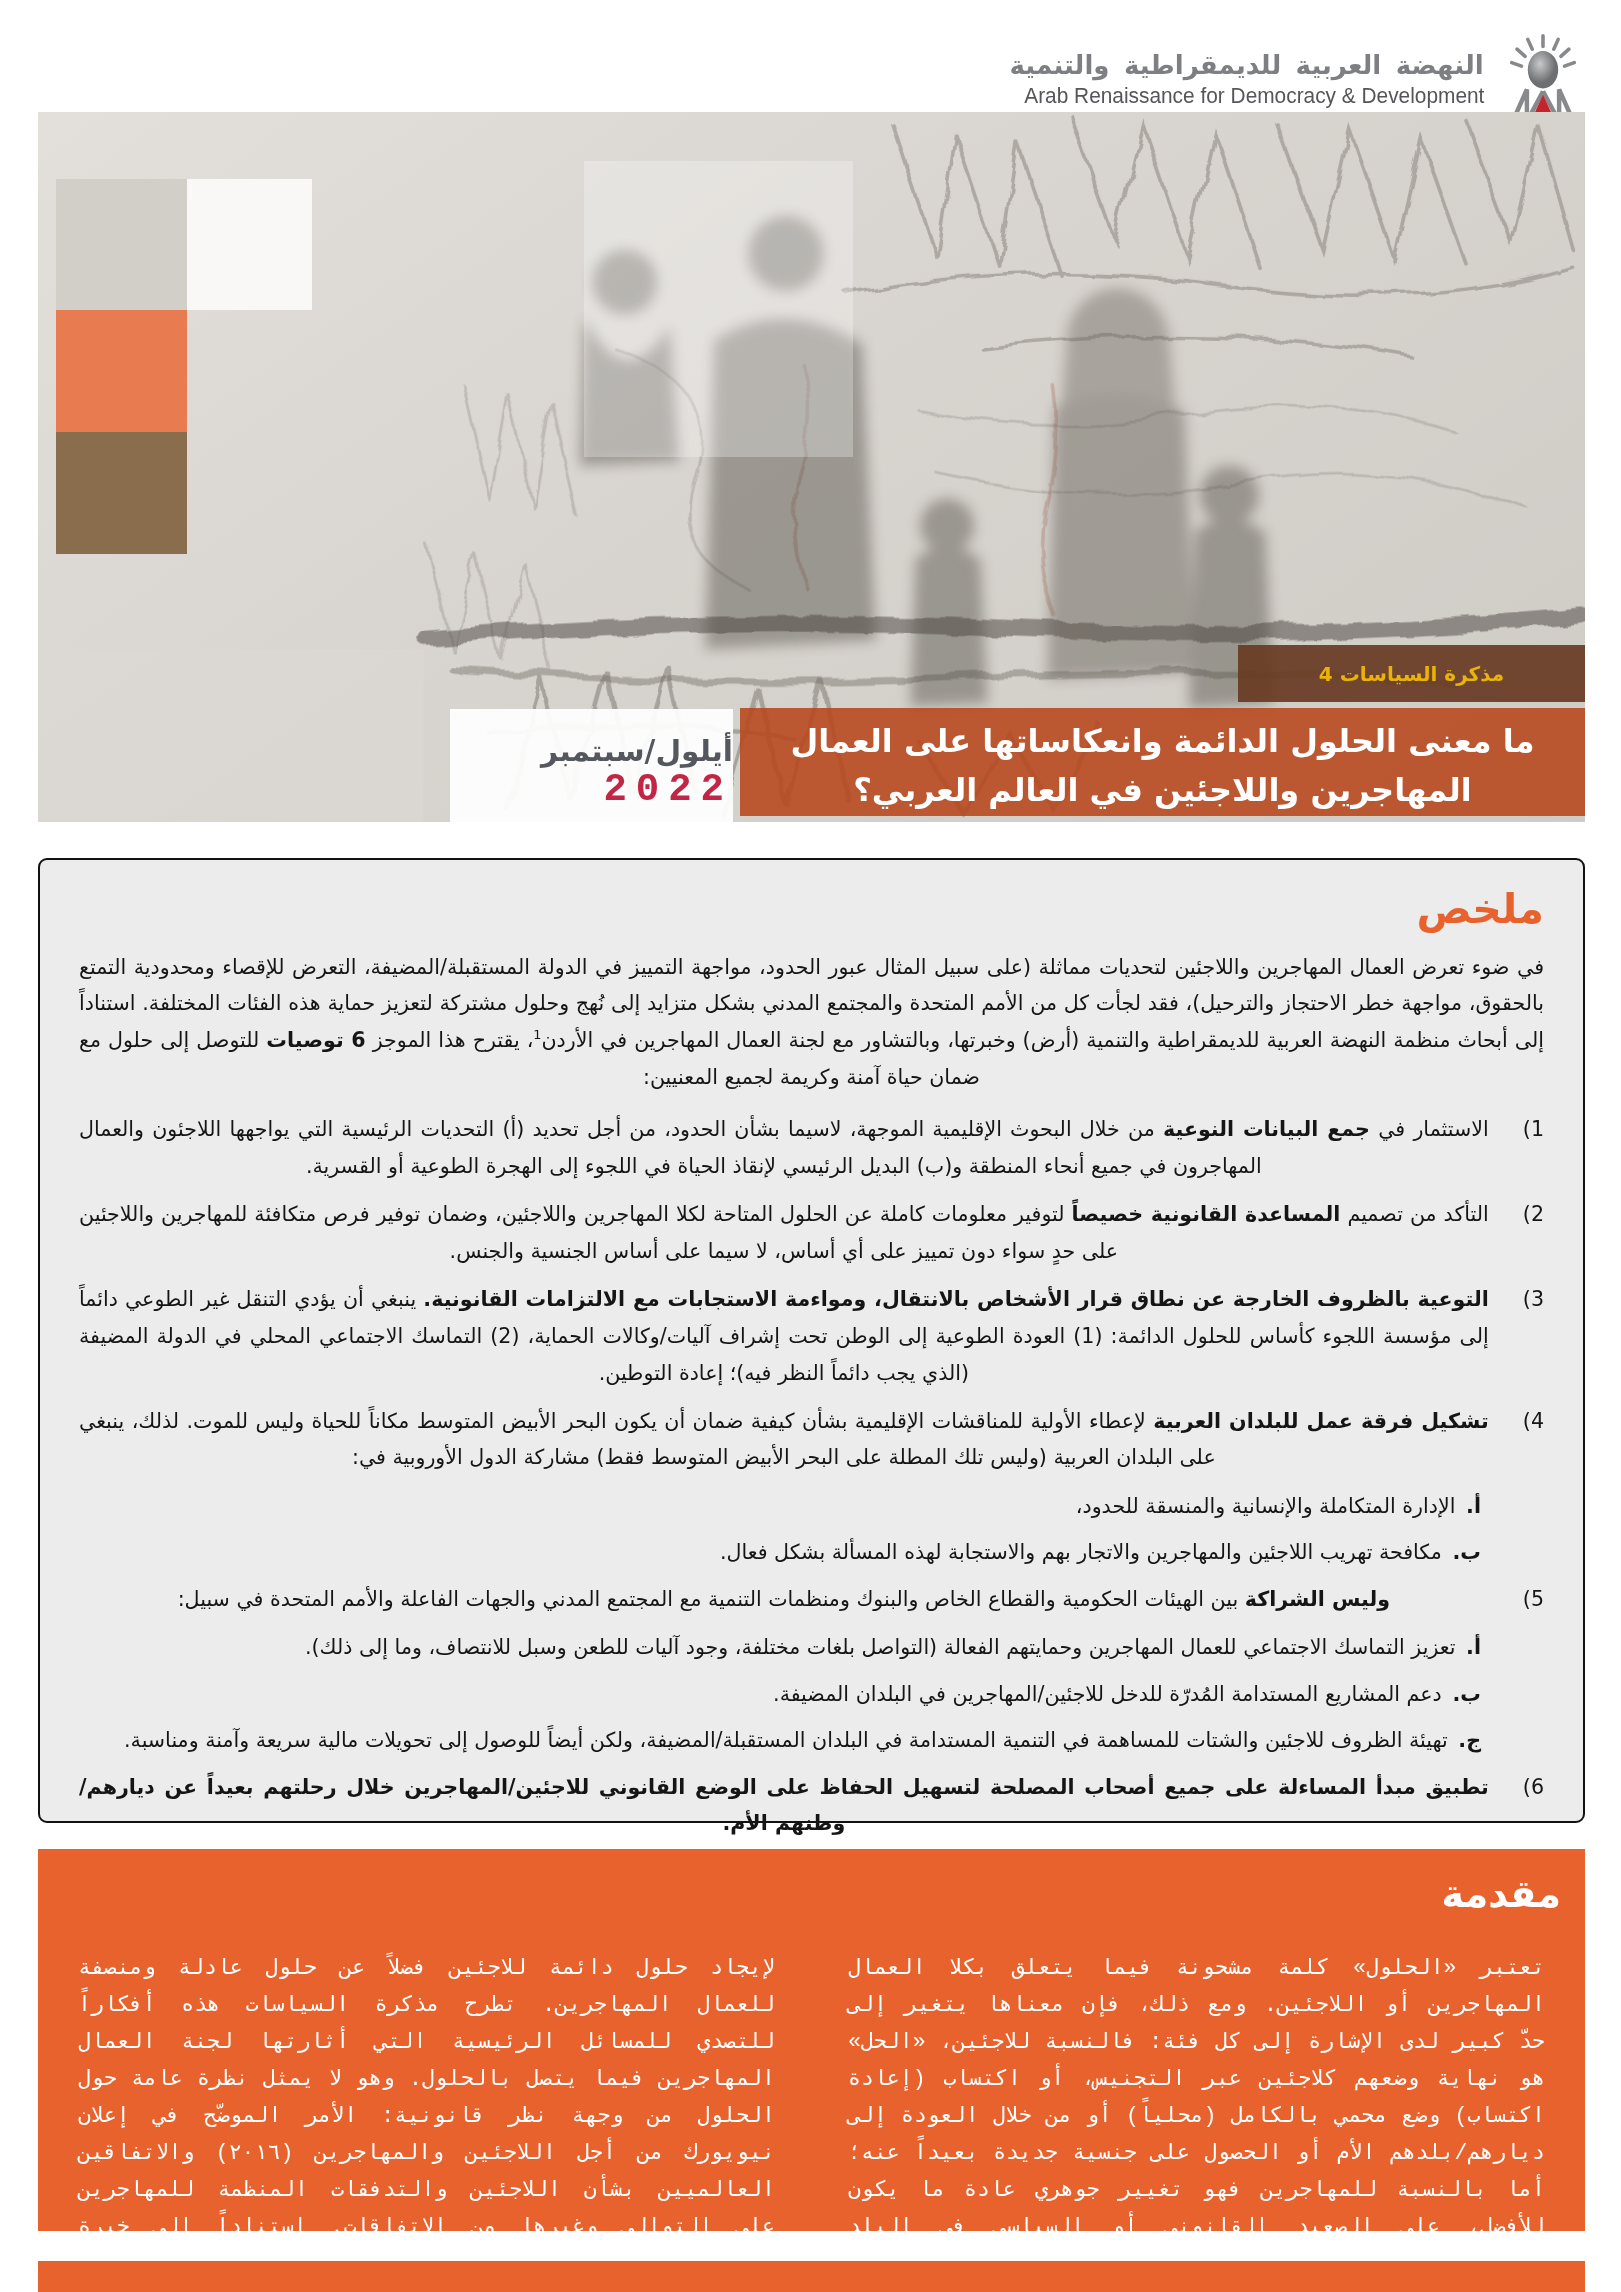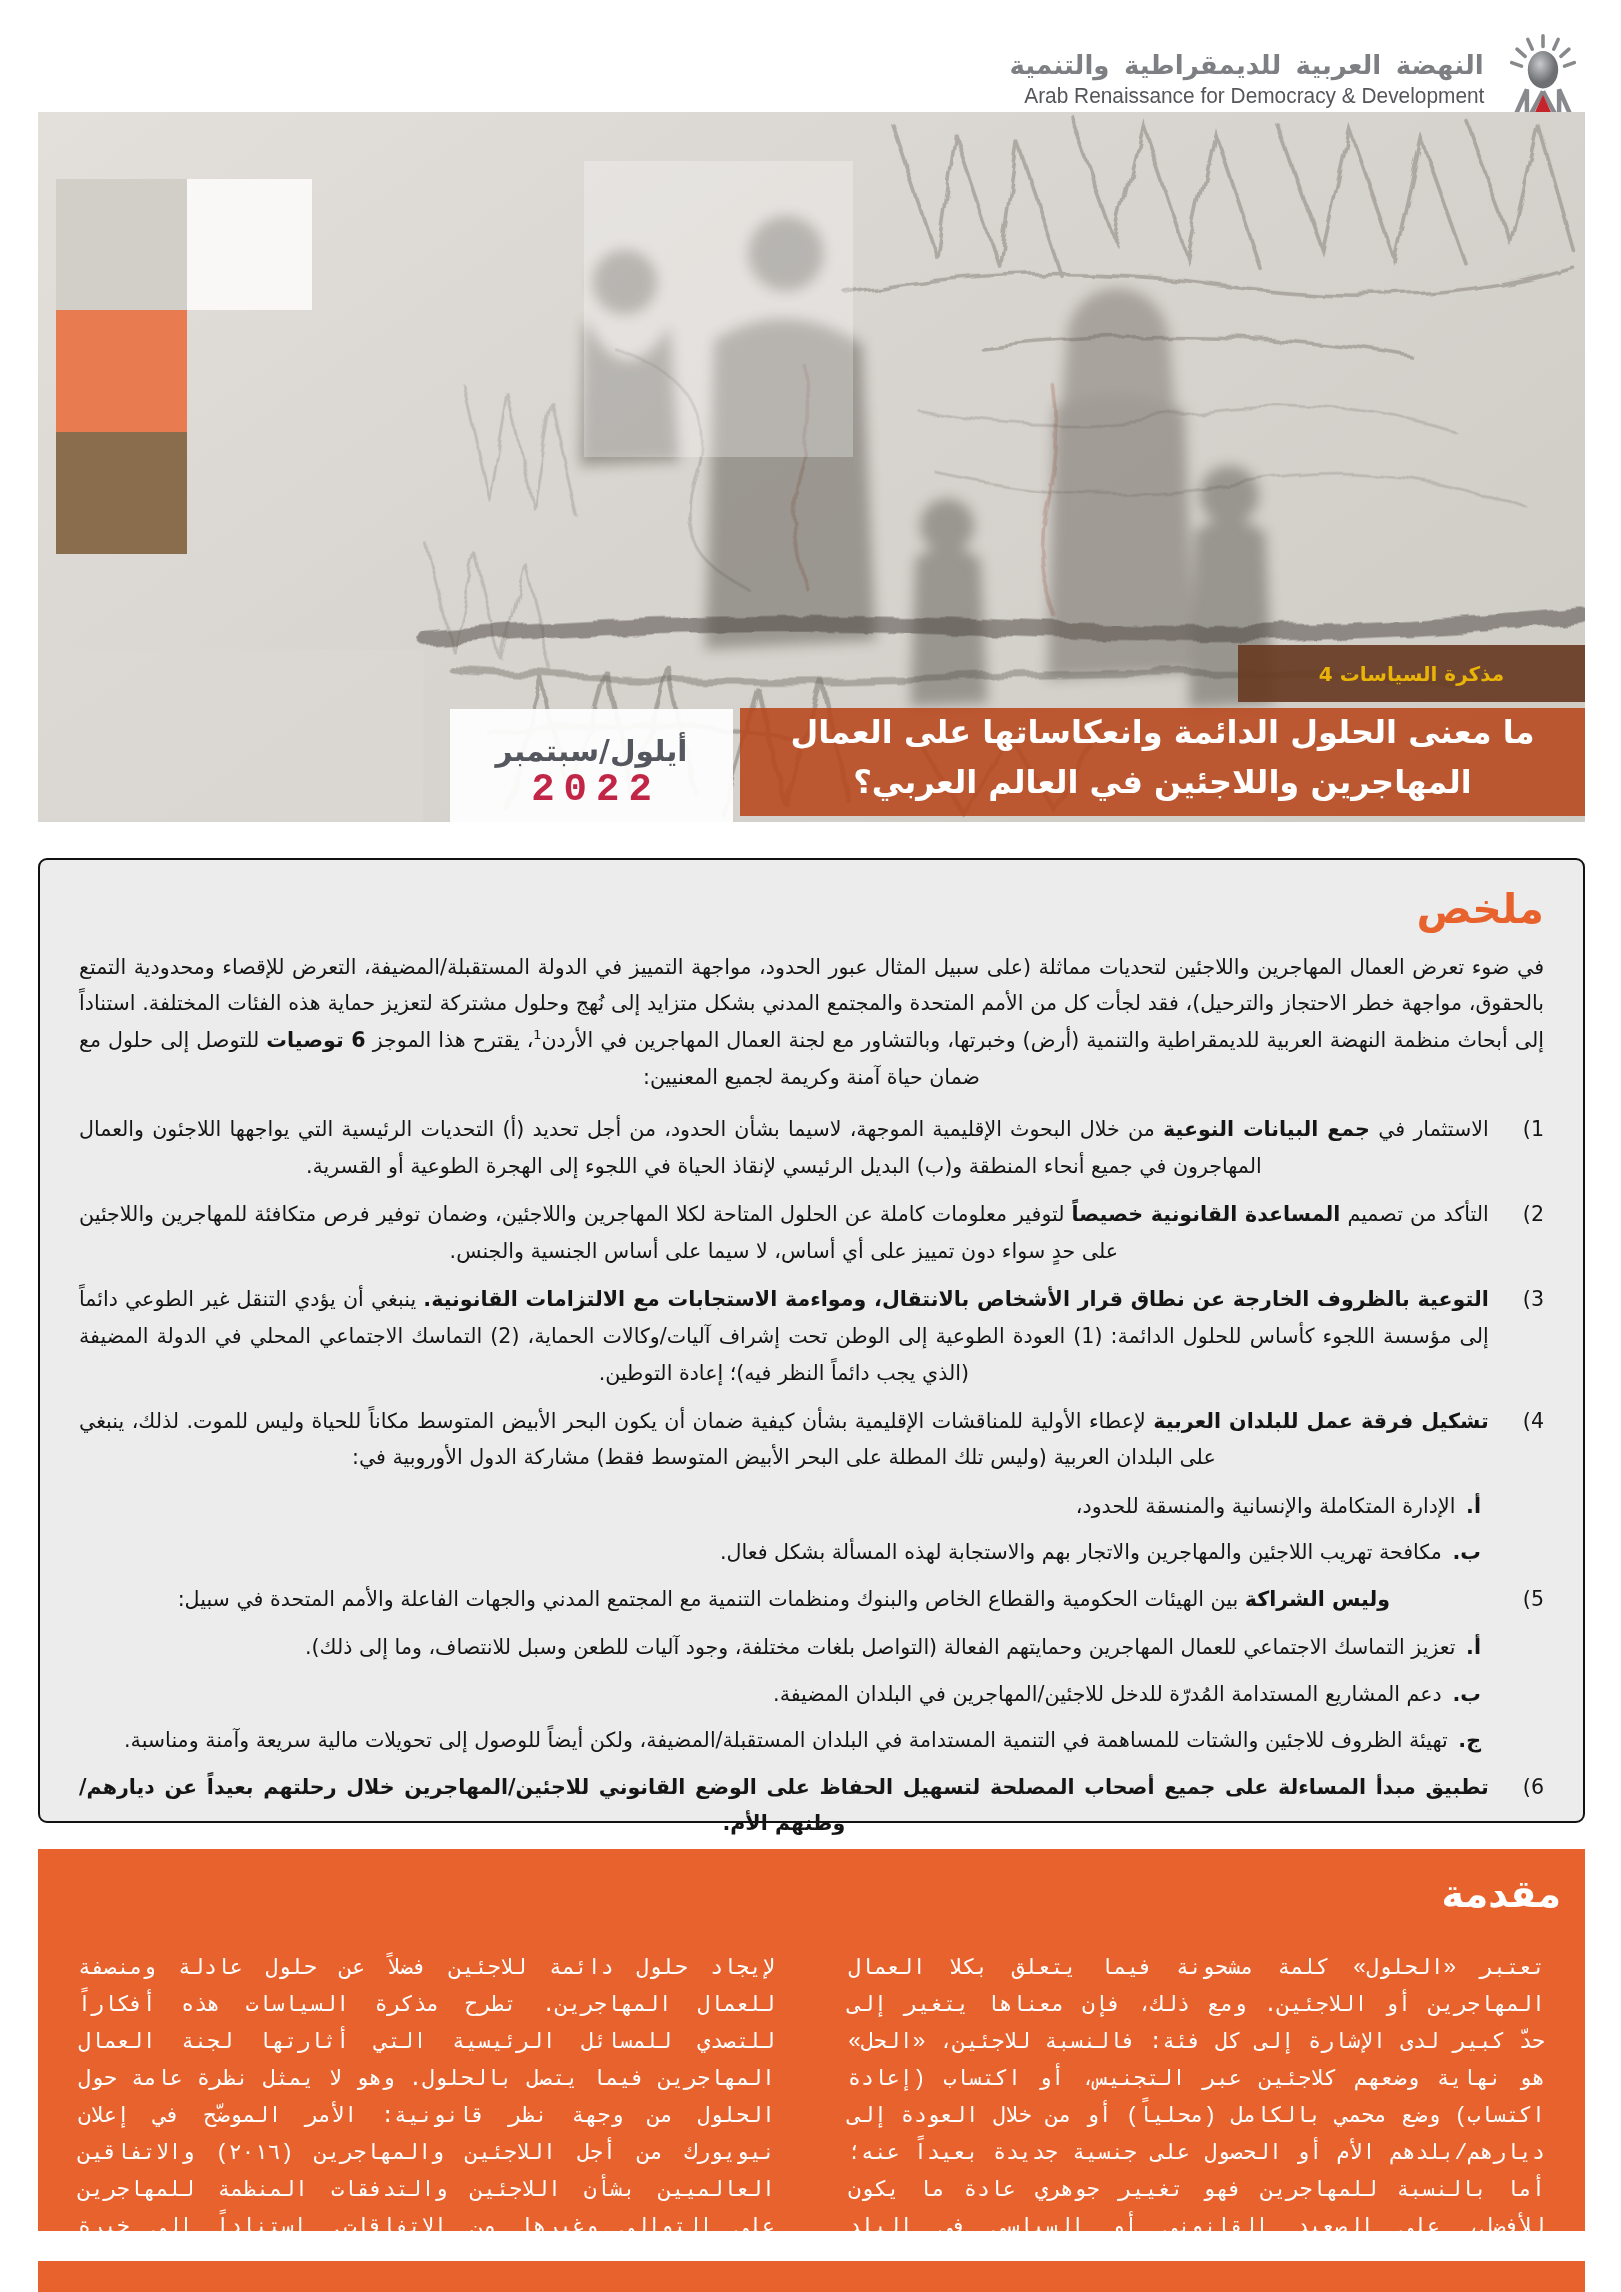--- a/index.html
+++ b/index.html
@@ -37,27 +37,27 @@
   .blk-white{left:149px;top:67px;width:125px;height:131px;background:rgba(255,255,255,.8);}
   .blk-white2{left:546px;top:49px;width:269px;height:296px;background:rgba(255,255,255,.28);}
   .blk-orange{left:18px;top:198px;width:131px;height:122px;background:#e87c50;}
   .blk-brown{left:18px;top:320px;width:131px;height:122px;background:#8a6d4c;}
 
   .series-bar{position:absolute;right:0;top:533px;width:347px;height:57px;
               background:rgba(104,59,35,.92);display:flex;align-items:center;justify-content:center;}
   .series-bar div{color:#eab308;font-size:20px;font-weight:bold;direction:rtl;white-space:nowrap;}
 
   .title-bar{position:absolute;right:0;top:596px;width:845px;height:108px;
-             background:rgba(183,71,27,.88);display:flex;align-items:flex-start;justify-content:center;}
+             background:rgba(183,71,27,.88);display:flex;align-items:flex-end;justify-content:center;}
   .title-bar div{color:#fff;font-size:32px;font-weight:bold;direction:rtl;text-align:center;
                  line-height:1.55;padding:0 27px;}
 
   .date-box{position:absolute;left:412px;top:597px;width:283px;height:128px;
             background:rgba(255,255,255,.93);display:flex;flex-direction:column;
-            align-items:center;justify-content:center;}
+            align-items:flex-end;justify-content:center;}
   .date-ar{font-size:29.6px;font-weight:bold;color:#54575e;direction:rtl;line-height:1.15;}
   .date-yr{font-family:Liberation Mono, monospace;font-size:39px;font-weight:bold;color:#c22647;
            letter-spacing:9px;line-height:1.1;margin-top:1.8px;text-indent:9px;}
 
   
   .sum-box{position:absolute;left:38px;top:858px;width:1547px;height:965px;
            background:#ececec;border:2.7px solid #111;border-radius:9px;box-sizing:border-box;
            direction:rtl;display:flex;flex-direction:column;padding:23px 39px 21.5px;}
   .sum-h{color:#e8622d;font-size:41px;font-weight:bold;margin:1.8px 0 16px;}
   .sum-p{font-size:20.6px;line-height:1.78;color:#151515;text-align:justify;text-align-last:center;

